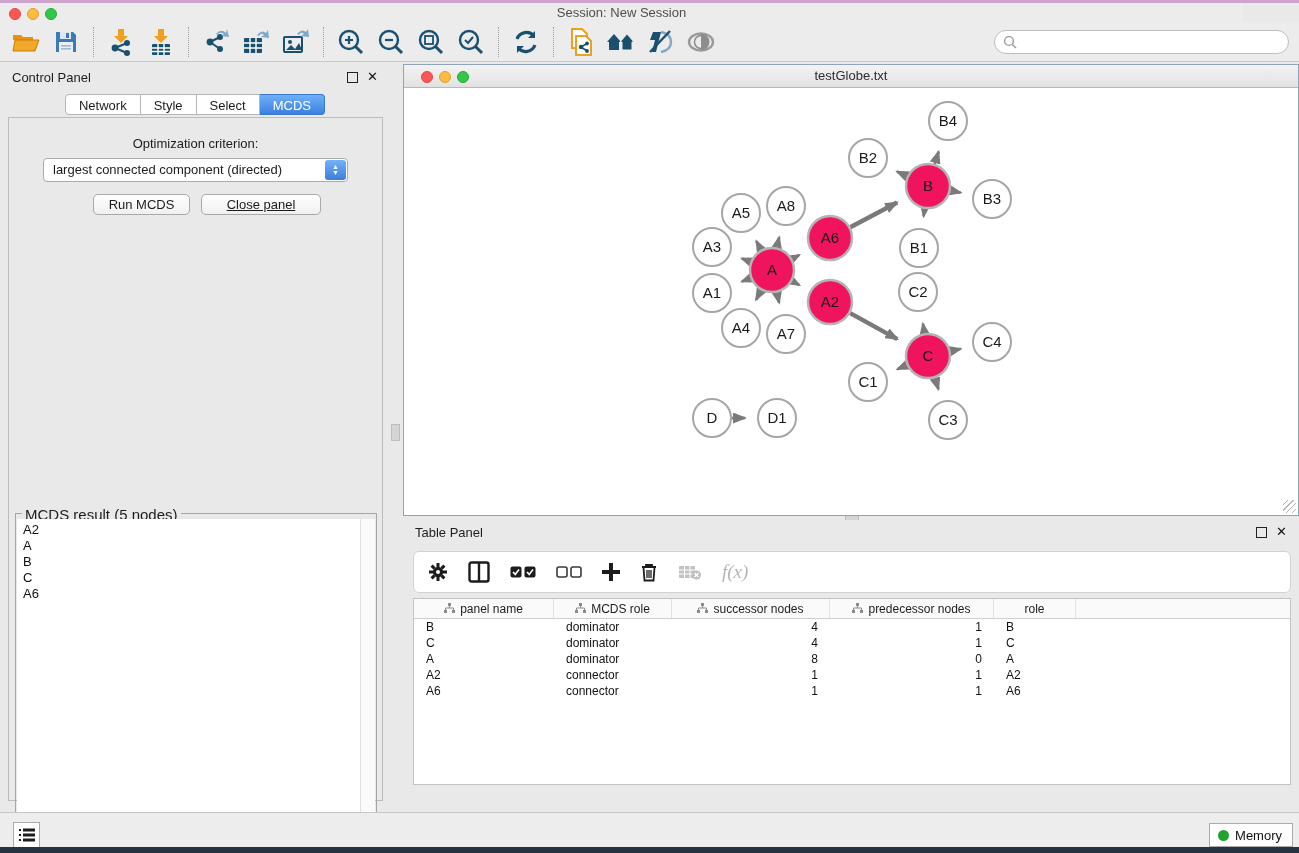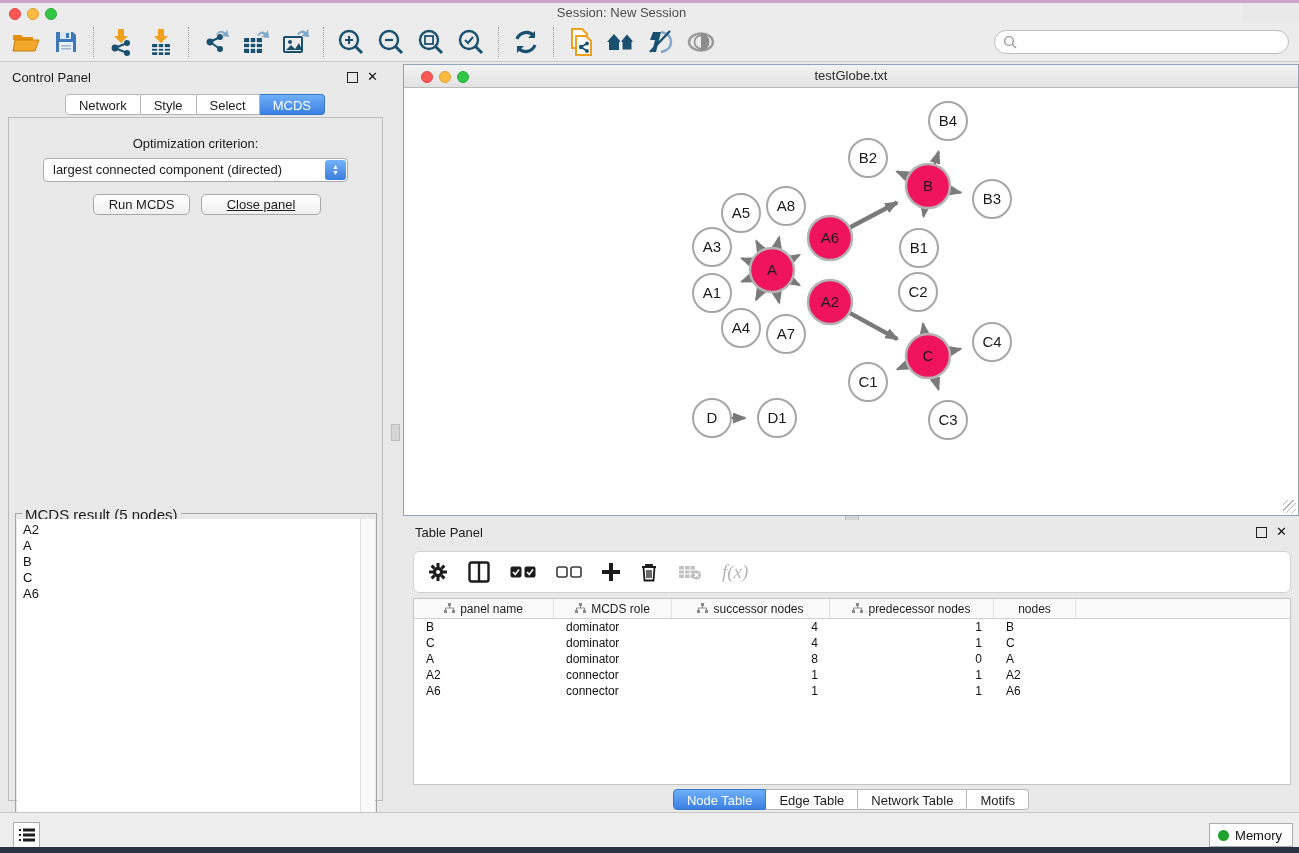--- a/index.html
+++ b/index.html
@@ -460,21 +460,21 @@
             <g fill="#8a8a8a">
               <rect x="4" y="0" width="3" height="3"></rect>
               <rect x="0" y="7" width="3" height="3"></rect>
               <rect x="8" y="7" width="3" height="3"></rect>
             </g>
             <path d="M5.5 3 v2 M1.5 7 V5 h8 v2" stroke="#8a8a8a" fill="none" stroke-width="1"></path>
           </svg>
           <span>predecessor nodes</span>
         </div>
         <div class="nt-hcell" style="width: 82px;">
-          <span>nodes</span>
+          <span>role</span>
         </div>
         <div class="nt-hcell" style="flex: 1 1 0%; border-right: none;"></div>
       </div>
     <div id="nt-body">
         <div class="nt-row">
           <div class="nt-cell" style="width: 140px; text-align: left; padding: 0px 0px 0px 12px;">B</div>
           <div class="nt-cell" style="width: 118px; text-align: left; padding: 0px 0px 0px 12px;">dominator</div>
           <div class="nt-cell" style="width: 158px; text-align: right; padding: 0px 12px 0px 0px;">4</div>
           <div class="nt-cell" style="width: 164px; text-align: right; padding: 0px 12px 0px 0px;">1</div>
           <div class="nt-cell" style="width: 82px; text-align: left; padding: 0px 0px 0px 12px;">B</div>
@@ -502,26 +502,20 @@
         </div>
         <div class="nt-row">
           <div class="nt-cell" style="width: 140px; text-align: left; padding: 0px 0px 0px 12px;">A6</div>
           <div class="nt-cell" style="width: 118px; text-align: left; padding: 0px 0px 0px 12px;">connector</div>
           <div class="nt-cell" style="width: 158px; text-align: right; padding: 0px 12px 0px 0px;">1</div>
           <div class="nt-cell" style="width: 164px; text-align: right; padding: 0px 12px 0px 0px;">1</div>
           <div class="nt-cell" style="width: 82px; text-align: left; padding: 0px 0px 0px 12px;">A6</div>
         </div>
       </div>
   </div>
-  <div id="tp-tabs">
-      <div class="tab active">Node Table</div>
-      <div class="tab">Edge Table</div>
-      <div class="tab">Network Table</div>
-      <div class="tab">Motifs</div>
-    </div>
 </div>
 
 <div class="abs" id="statusbar">
   <div id="list-btn">
     <svg width="16" height="14" viewBox="0 0 16 14">
       <g fill="#1c1c1c">
           <rect x="0" y="1" width="2" height="2"></rect>
           <rect x="4" y="0.5" width="12" height="3"></rect>
       <rect x="0" y="6" width="2" height="2"></rect>
           <rect x="4" y="5.5" width="12" height="3"></rect>

